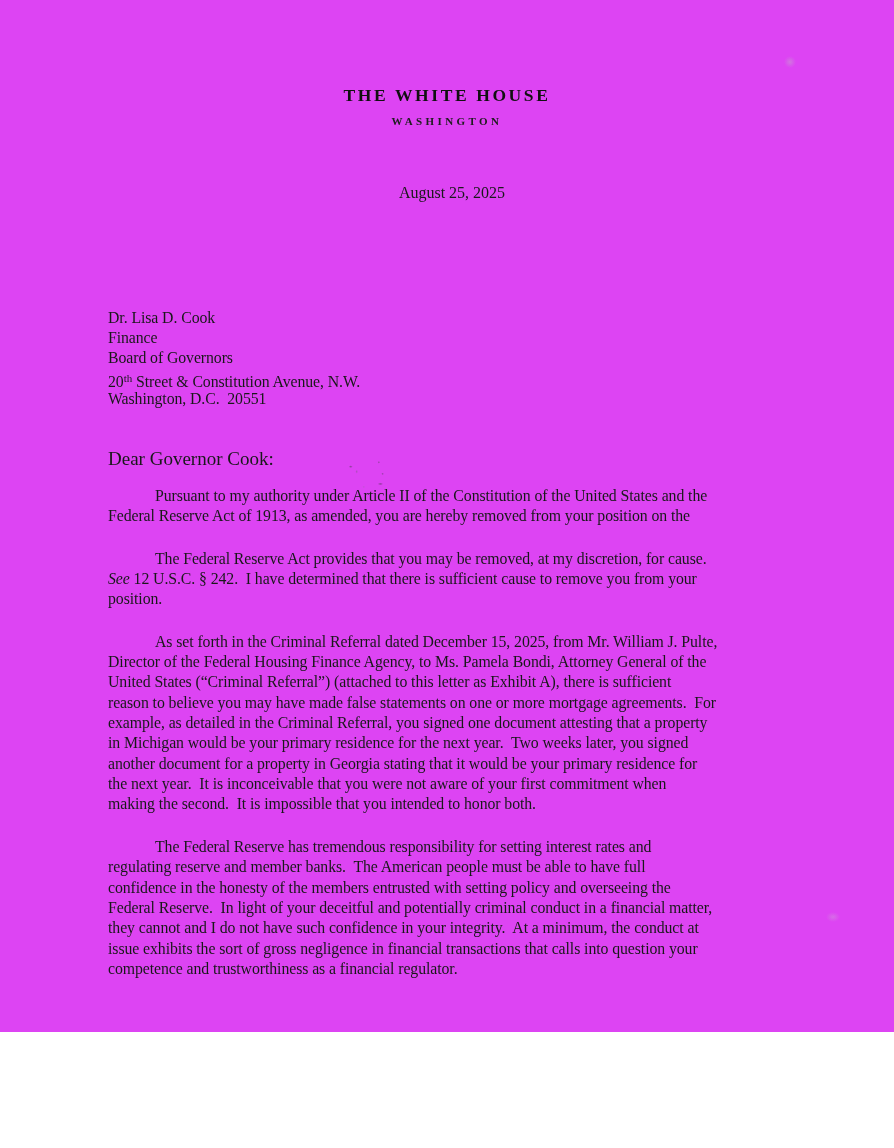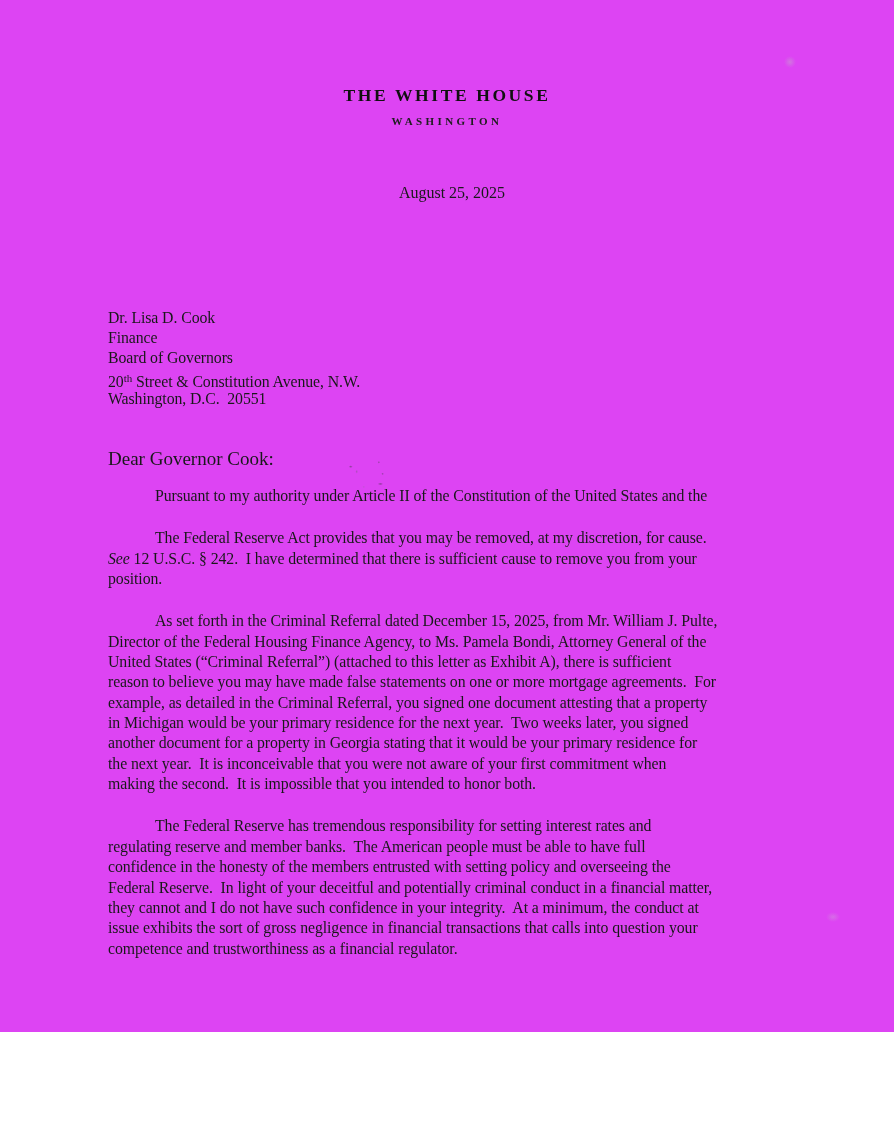--- a/index.html
+++ b/index.html
@@ -117,20 +117,21 @@
     <div class="line">Board of Governors</div>
     <div class="line"><span>20</span><sup>th</sup><span> Street &amp; Constitution Avenue, N.W.</span></div>
     <div class="line">Washington, D.C.  20551</div>
   </div>
 
   <div class="salutation">Dear Governor Cook:</div>
 
   <div class="letter-body">
     <div class="para">
         <div class="line first">Pursuant to my authority under Article II of the Constitution of the United States and the</div>
+        <div class="line">Federal Reserve Act of 1913, as amended, you are hereby removed from your position on the</div>
       </div>
 
     <div class="para">
       <div class="line first">The Federal Reserve Act provides that you may be removed, at my discretion, for cause.</div>
       <div class="line"><i>See</i><span> 12 U.S.C. § 242.  I have determined that there is sufficient cause to remove you from your</span></div>
       <div class="line">position.</div>
     </div>
 
     <div class="para">
         <div class="line first">As set forth in the Criminal Referral dated December 15, 2025, from Mr. William J. Pulte,</div>

